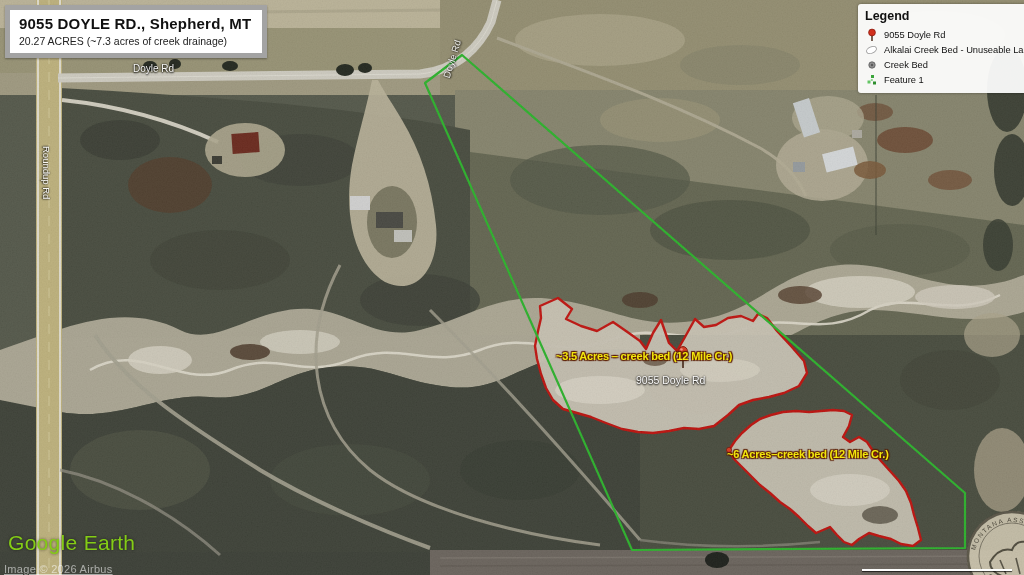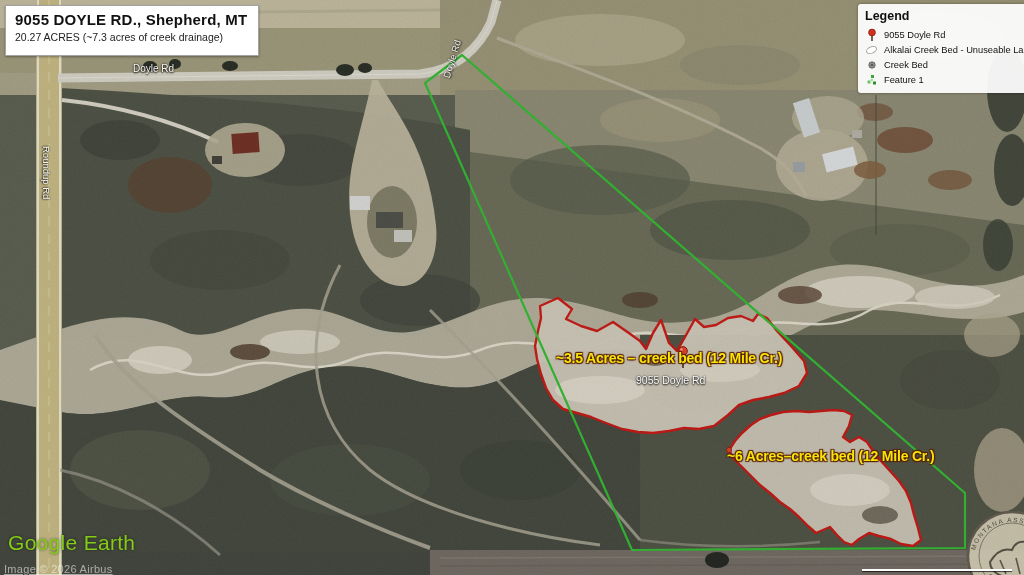--- a/index.html
+++ b/index.html
@@ -2,22 +2,22 @@
 <html><head>
 <meta charset="utf-8">
 <style>
   html,body{margin:0;padding:0;background:#222;}
   .stage{position:relative;width:1024px;height:575px;overflow:hidden;
          font-family:"Liberation Sans",sans-serif;background:#575b4d;}
   .stage svg.map{position:absolute;left:0;top:0;}
   .overlay{position:absolute;}
 
   
-  .title-box{left:5px;top:5px;width:234px;background:#ffffff;border:1px solid #a3a3a3;
-             padding:5px 9px 12px;box-shadow:0 1px 2px rgba(0,0,0,.35);}
+  .title-box{left:5px;top:5px;width:234px;background:#ffffff;border:5px solid #a3a3a3;
+             padding:5px 9px 6px;box-shadow:0 1px 2px rgba(0,0,0,.35);}
   .title-box .t1{font-size:15px;font-weight:bold;color:#111;letter-spacing:.2px;white-space:nowrap;}
   .title-box .t2{font-size:10.5px;color:#222;margin-top:3px;white-space:nowrap;}
 
   
   .legend{left:858px;top:4px;width:158px;background:rgba(255,255,255,.93);border-radius:3px;
           padding:5px 7px 6px;box-shadow:0 0 3px rgba(0,0,0,.4);}
   .legend .lg-title{font-size:12.5px;font-weight:bold;color:#111;margin-bottom:4px;}
   .legend .row{display:flex;align-items:center;gap:6px;height:15px;}
   .legend .row .lbl{font-size:9.3px;color:#111;white-space:nowrap;}
   .legend .ic{width:13px;height:14px;flex:0 0 13px;display:flex;align-items:center;justify-content:center;}
@@ -25,21 +25,21 @@
   
   .maplabel{color:#fff;text-shadow:0 0 2px #000,0 1px 2px #000;white-space:nowrap;}
   .road-doyle-top{left:133px;top:63px;font-size:10px;opacity:.92;}
   .road-doyle-curve{left:441px;top:76px;font-size:9.5px;opacity:.85;
                     transform:rotate(-73deg);transform-origin:0 0;}
   .road-roundup{left:52px;top:146px;font-size:9.5px;opacity:.92;
                 transform:rotate(90deg);transform-origin:0 0;}
   .pin-label{left:636px;top:374px;font-size:10.5px;opacity:.95;}
 
   
-  .anno{font-size:14px;font-weight:bold;color:#f2e70b;letter-spacing:-.2px;white-space:nowrap;
+  .anno{font-size:11px;font-weight:bold;color:#f2e70b;letter-spacing:-.2px;white-space:nowrap;
         text-shadow:1px 1px 1px #5a1c00,-1px -1px 1px #5a1c00,1px -1px 1px #5a1c00,-1px 1px 1px #5a1c00;}
   .anno-upper{left:556px;top:350px;}
   .anno-lower{left:727px;top:448px;}
 
   
   .ge-logo{left:8px;top:531px;font-size:21px;color:#84cc16;letter-spacing:.3px;
            text-shadow:0 0 3px rgba(0,0,0,.55);}
   .copyright{left:4px;top:563px;font-size:11px;color:rgba(255,255,255,.55);letter-spacing:.3px;text-decoration:underline;}
 
   

